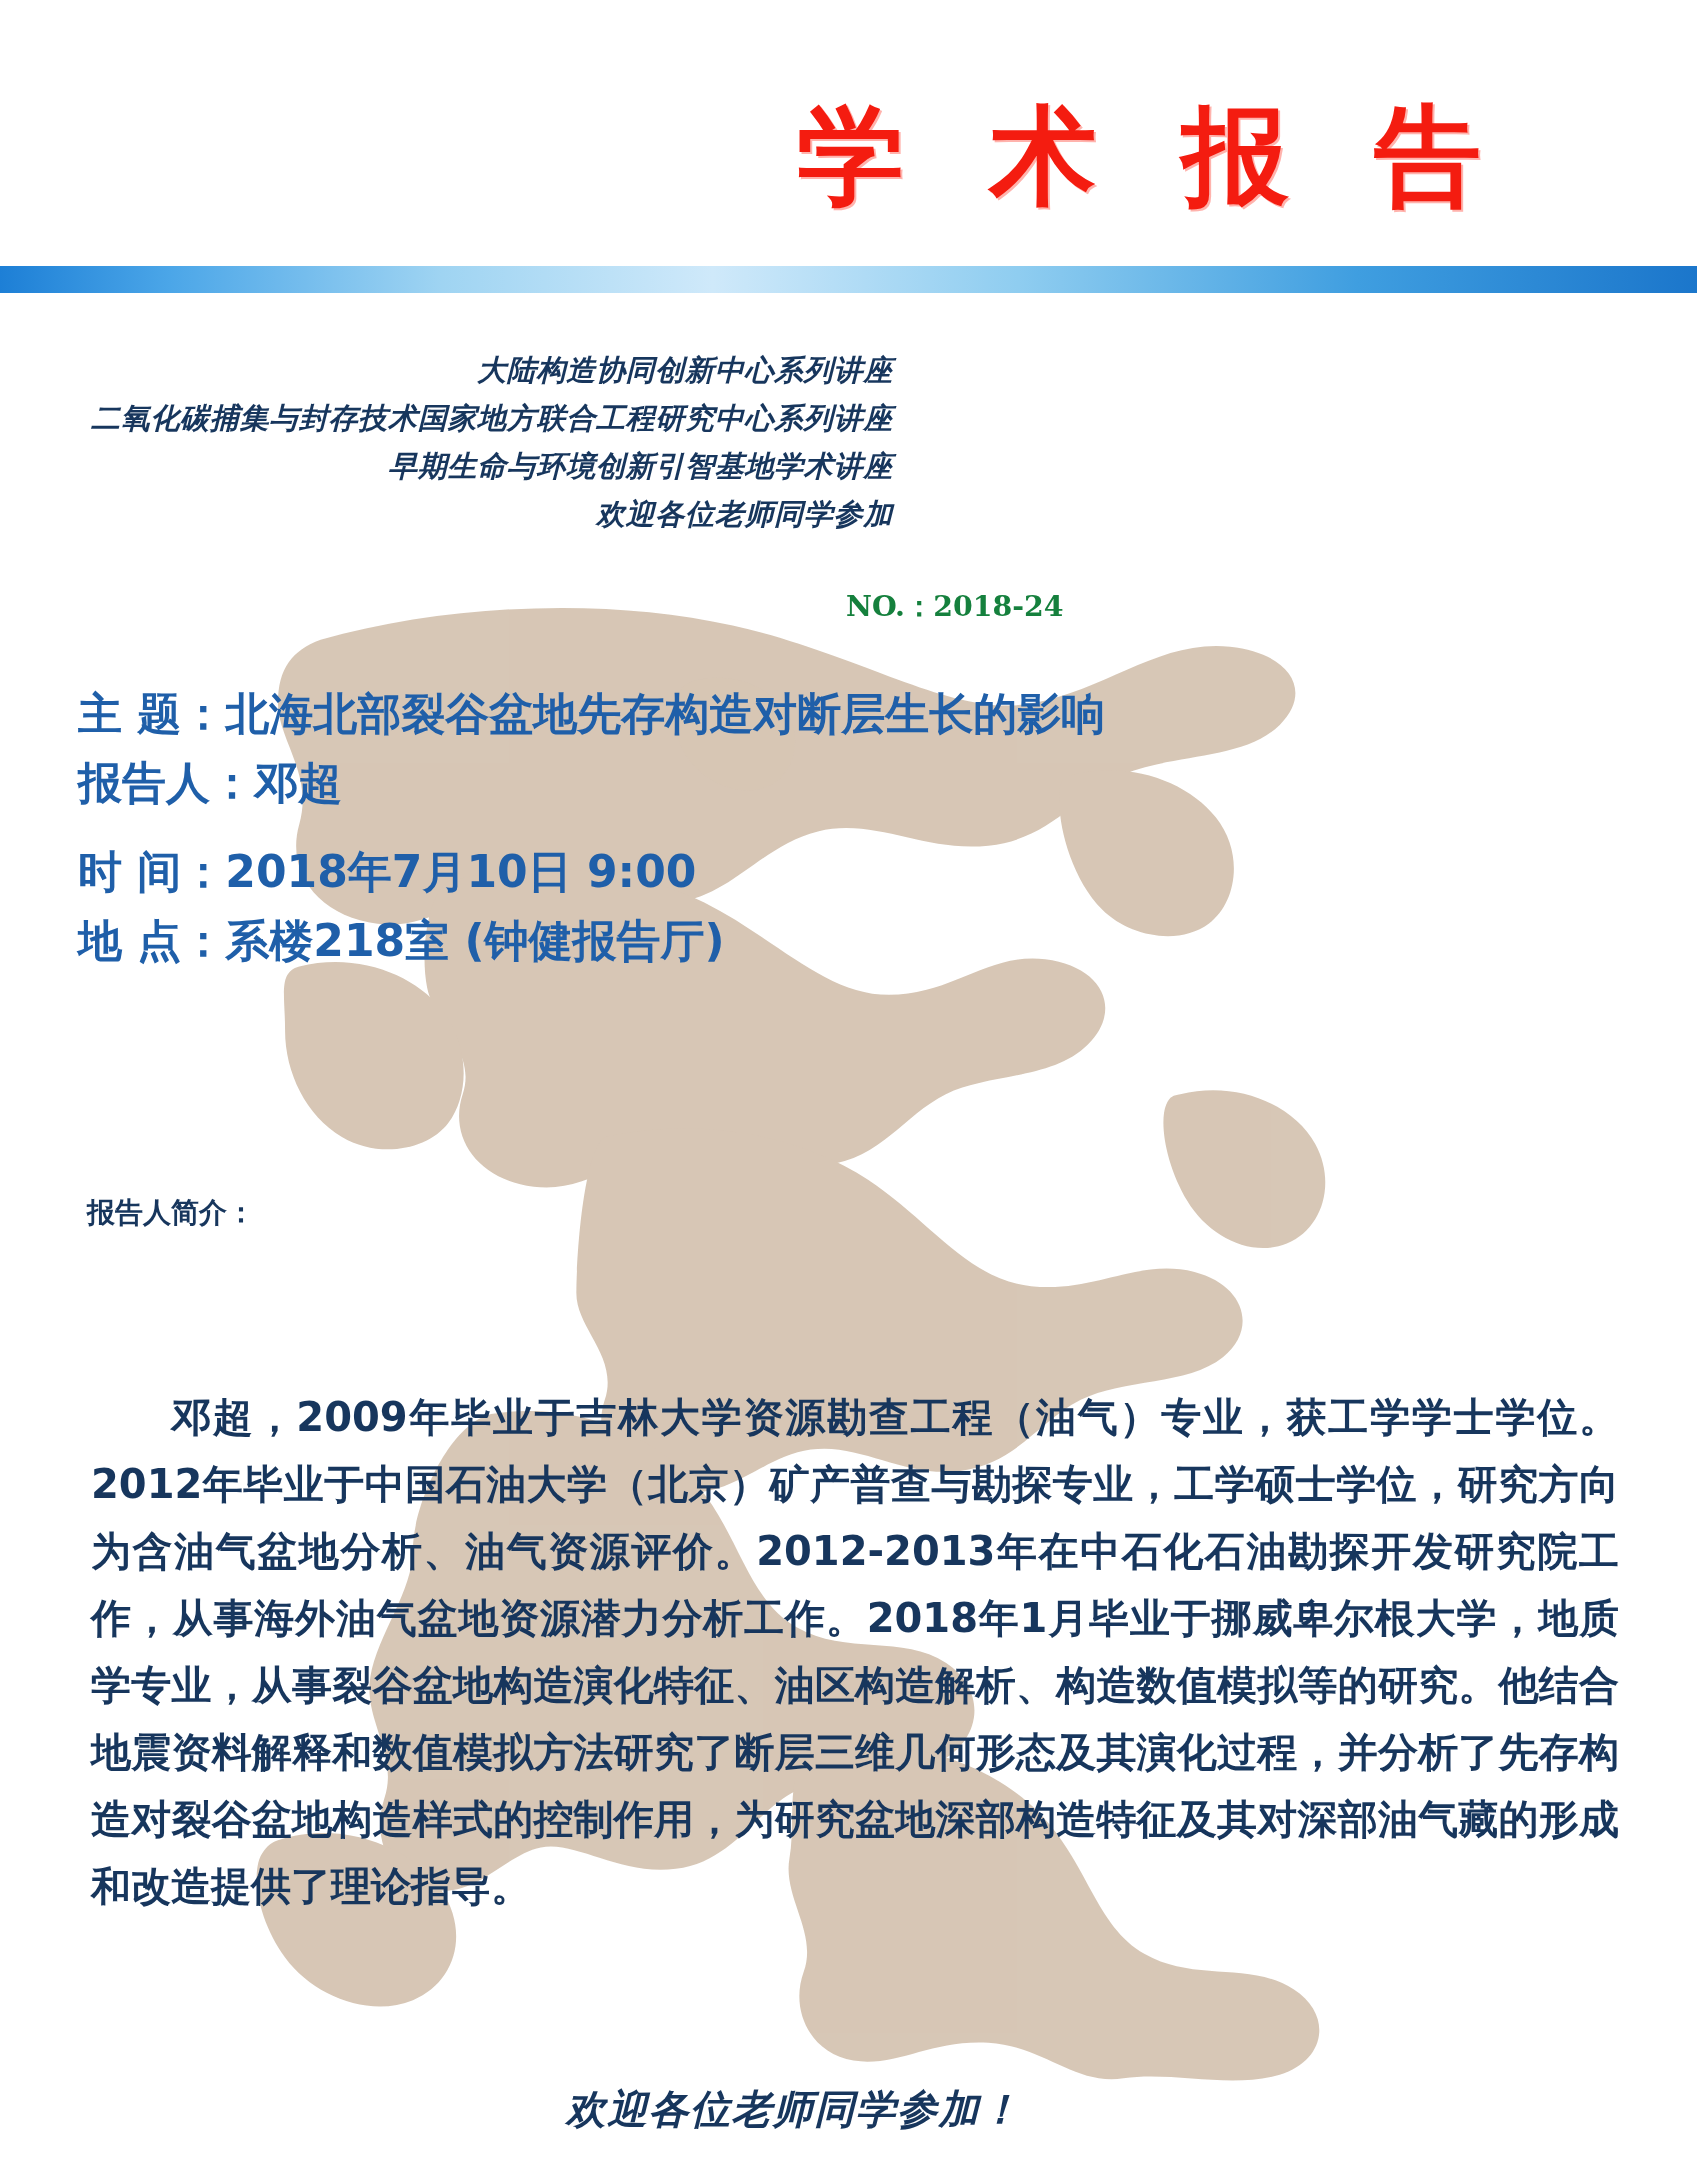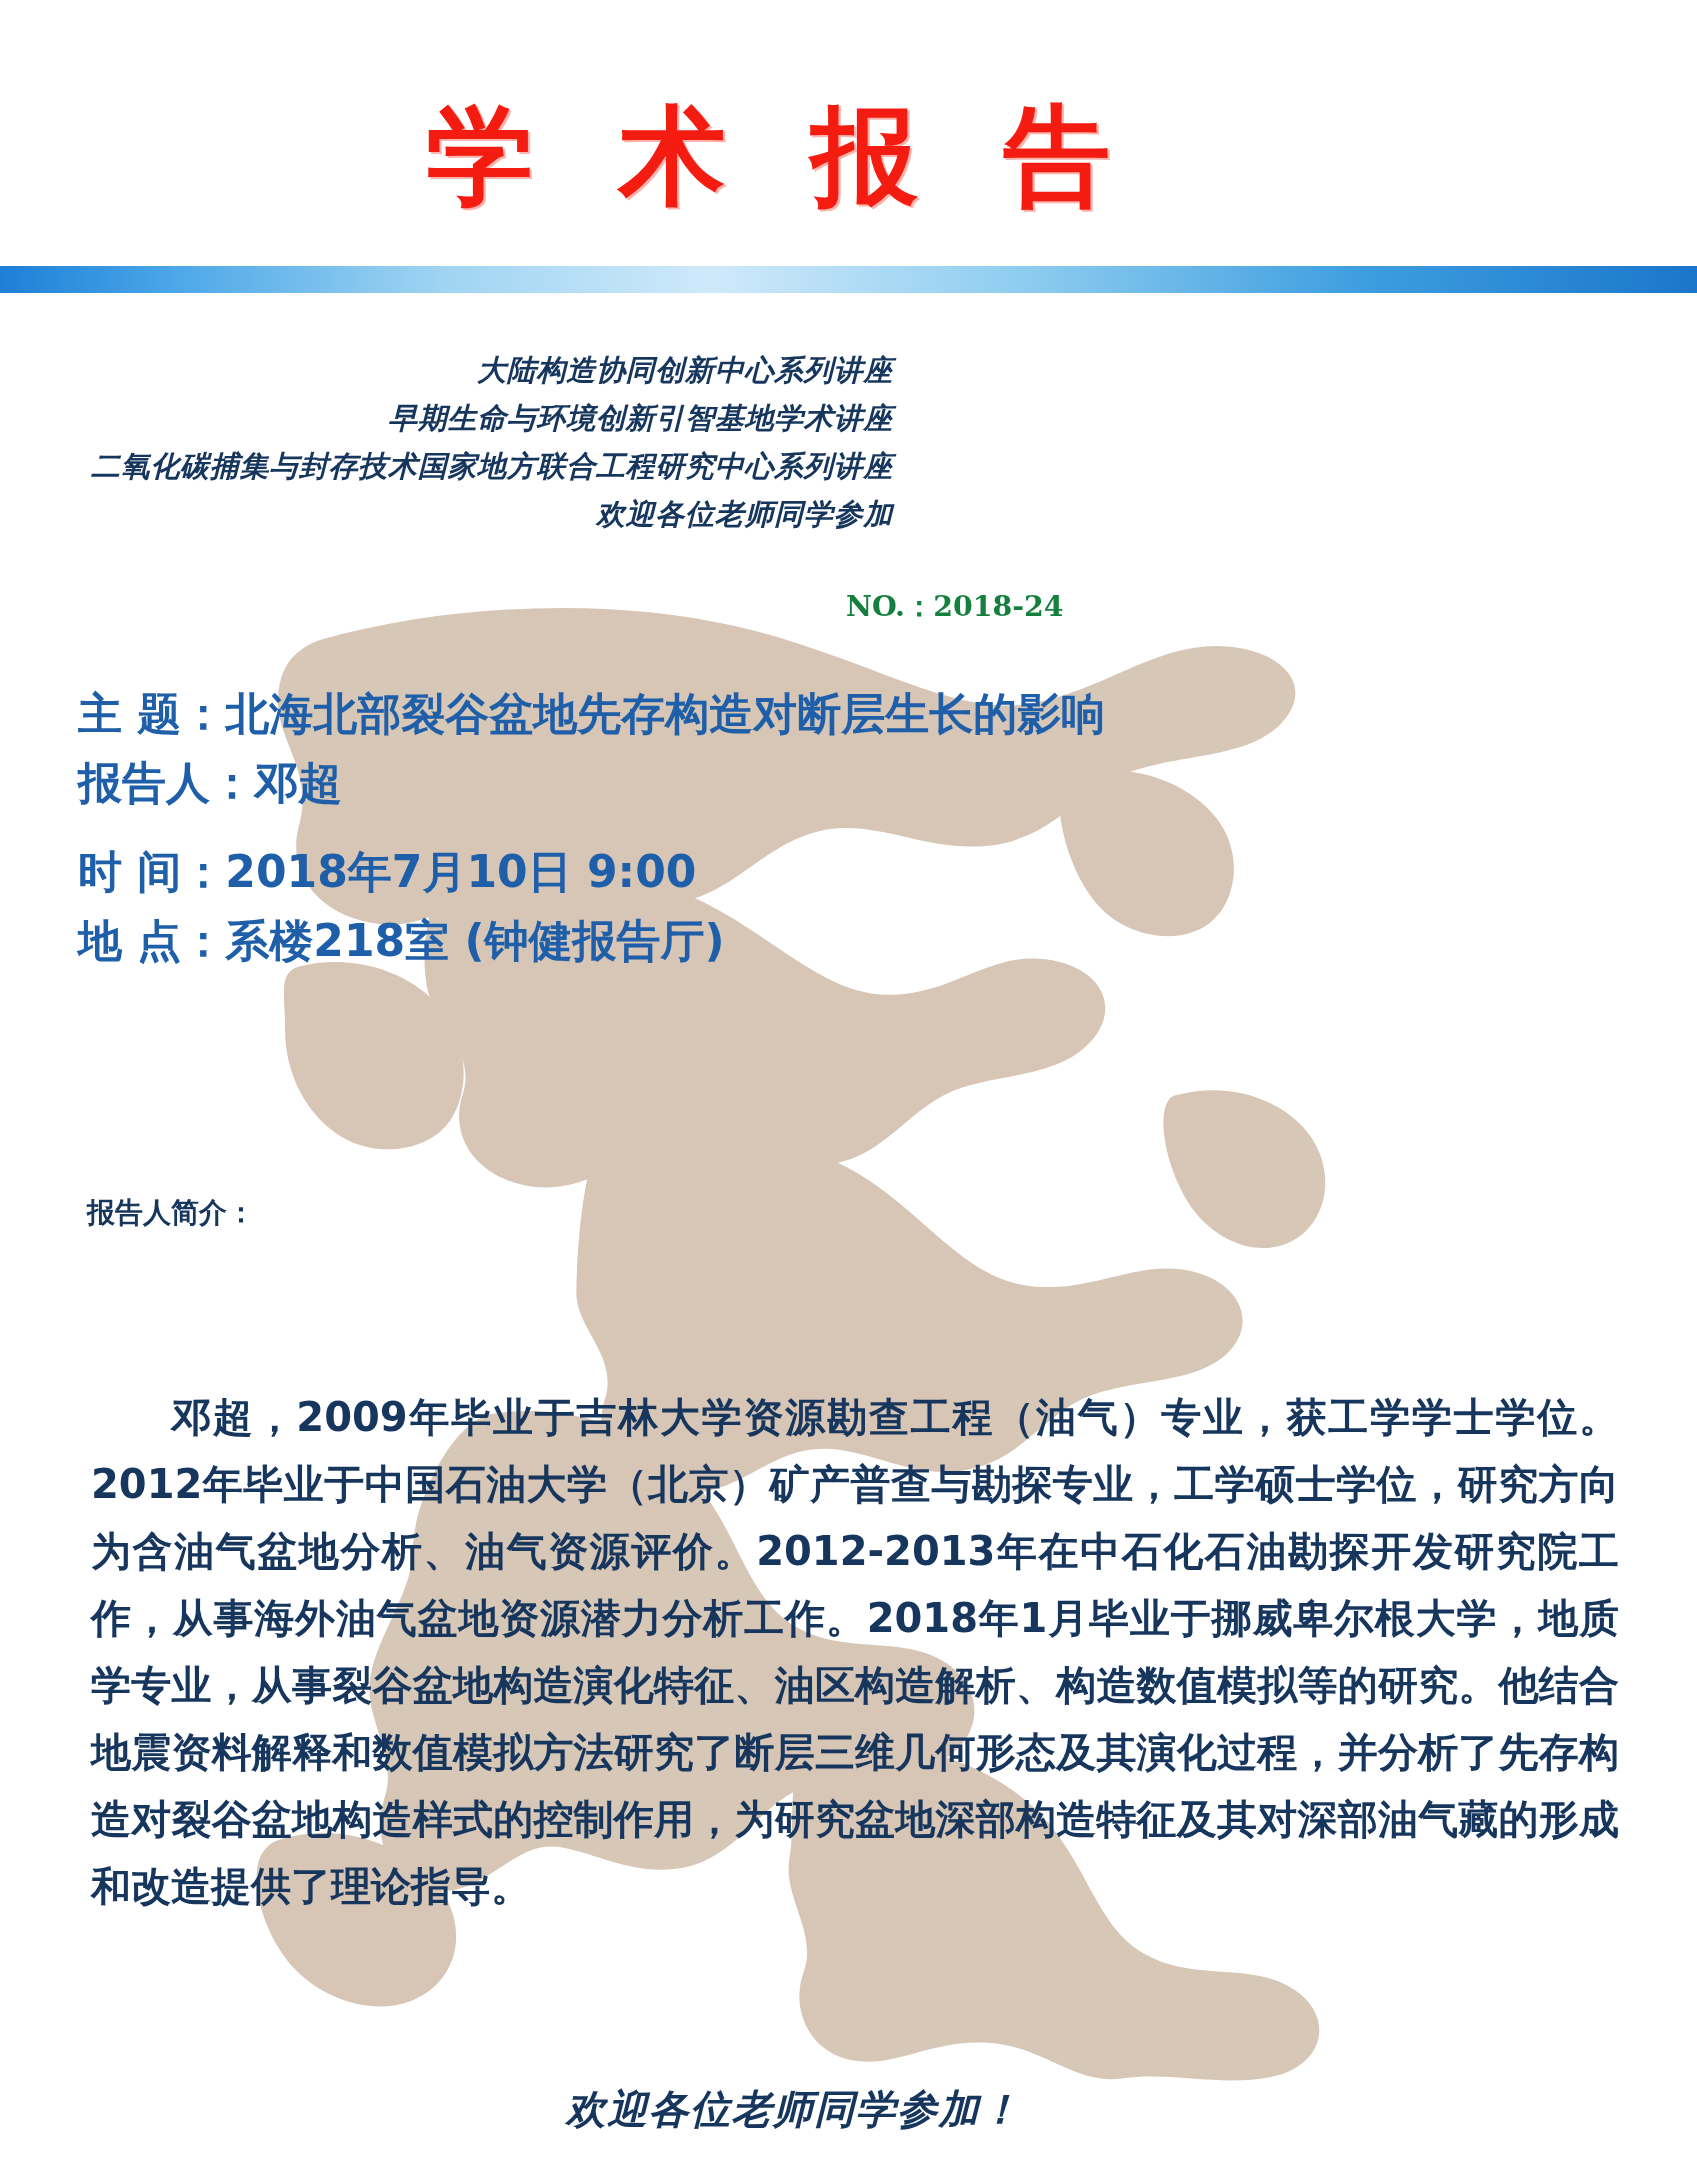--- a/index.html
+++ b/index.html
@@ -34,29 +34,28 @@
     top: 0;
     width: 1697px;
     height: 263px;
     z-index: 2;
   }
   .main-title {
     position: absolute;
     left: 0;
     top: 85px;
     width: 1505px;
-    text-align: center;
+    text-align: right;
     font-family: "DejaVu Sans", "Liberation Sans", sans-serif;
     font-weight: bold;
     font-size: 107px;
     letter-spacing: 24px;
     color: #f41c10;
     text-shadow: 2.1px 2.1px 0 #ffb3ad;
     white-space: nowrap;
-    margin-left: 28px;
   }
 
   
   .rule {
     position: absolute;
     left: 0;
     top: 266px;
     width: 1697px;
     height: 27px;
     background: linear-gradient(to right,
@@ -192,22 +191,22 @@
 </svg>
 
 <div class="title-band">
   <div class="main-title">学 术 报 告</div>
 </div>
 
 <div class="rule"></div>
 
 <div class="series">
   <div>大陆构造协同创新中心系列讲座</div>
+  <div>二氧化碳捕集与封存技术国家地方联合工程研究中心系列讲座</div>
   <div>早期生命与环境创新引智基地学术讲座</div>
-  <div>二氧化碳捕集与封存技术国家地方联合工程研究中心系列讲座</div>
   <div>欢迎各位老师同学参加</div>
 </div>
 <div class="series-no">NO.：2018-24</div>
 
 <div class="meta">
   <div class="meta-row topic">
     <span class="lbl">主    题：</span><span>北海北部裂谷盆地先存构造对断层生长的影响</span>
   </div>
   <div class="meta-row speaker">
     <span class="lbl">报告人：</span><span>邓超</span>

